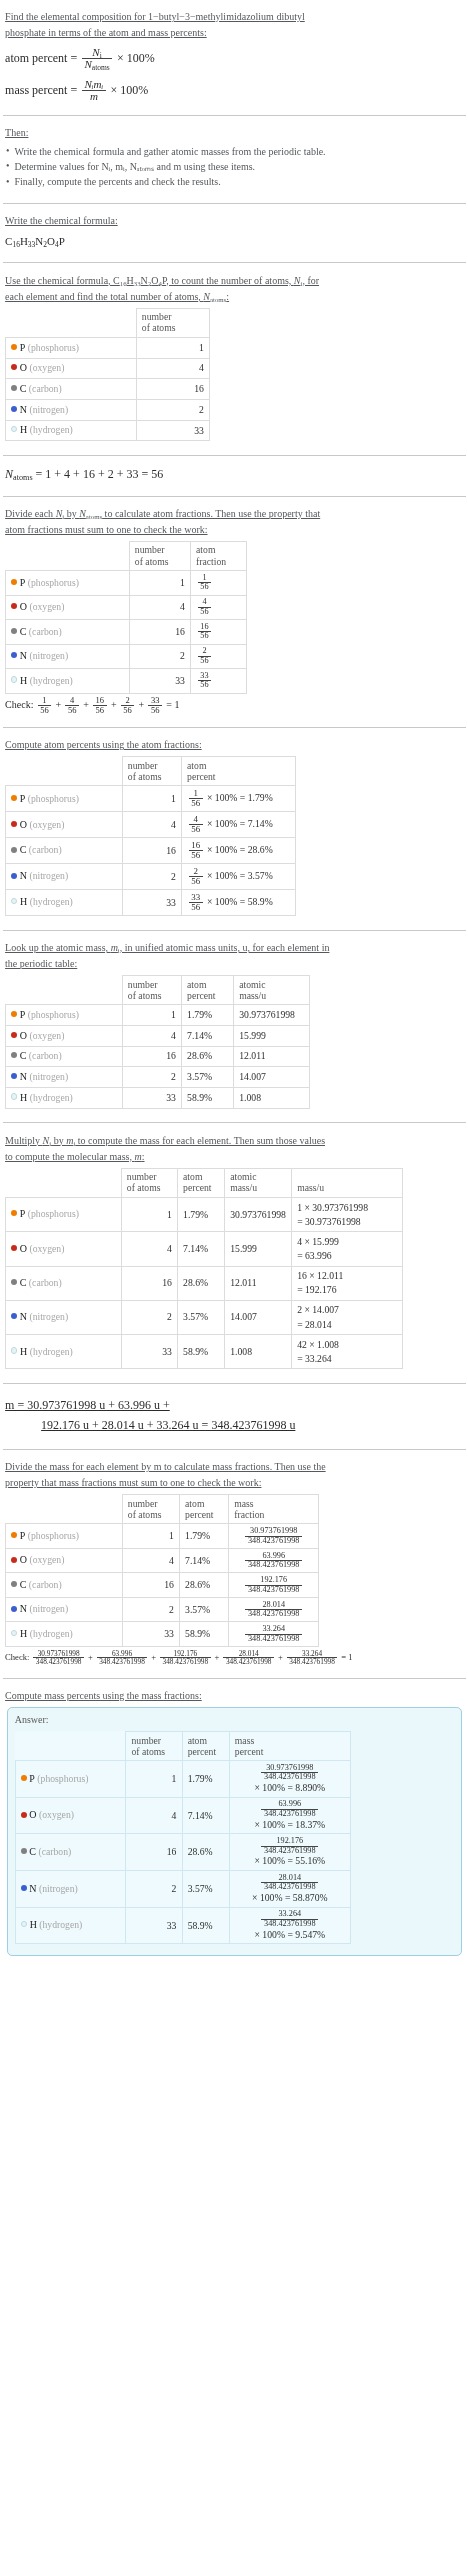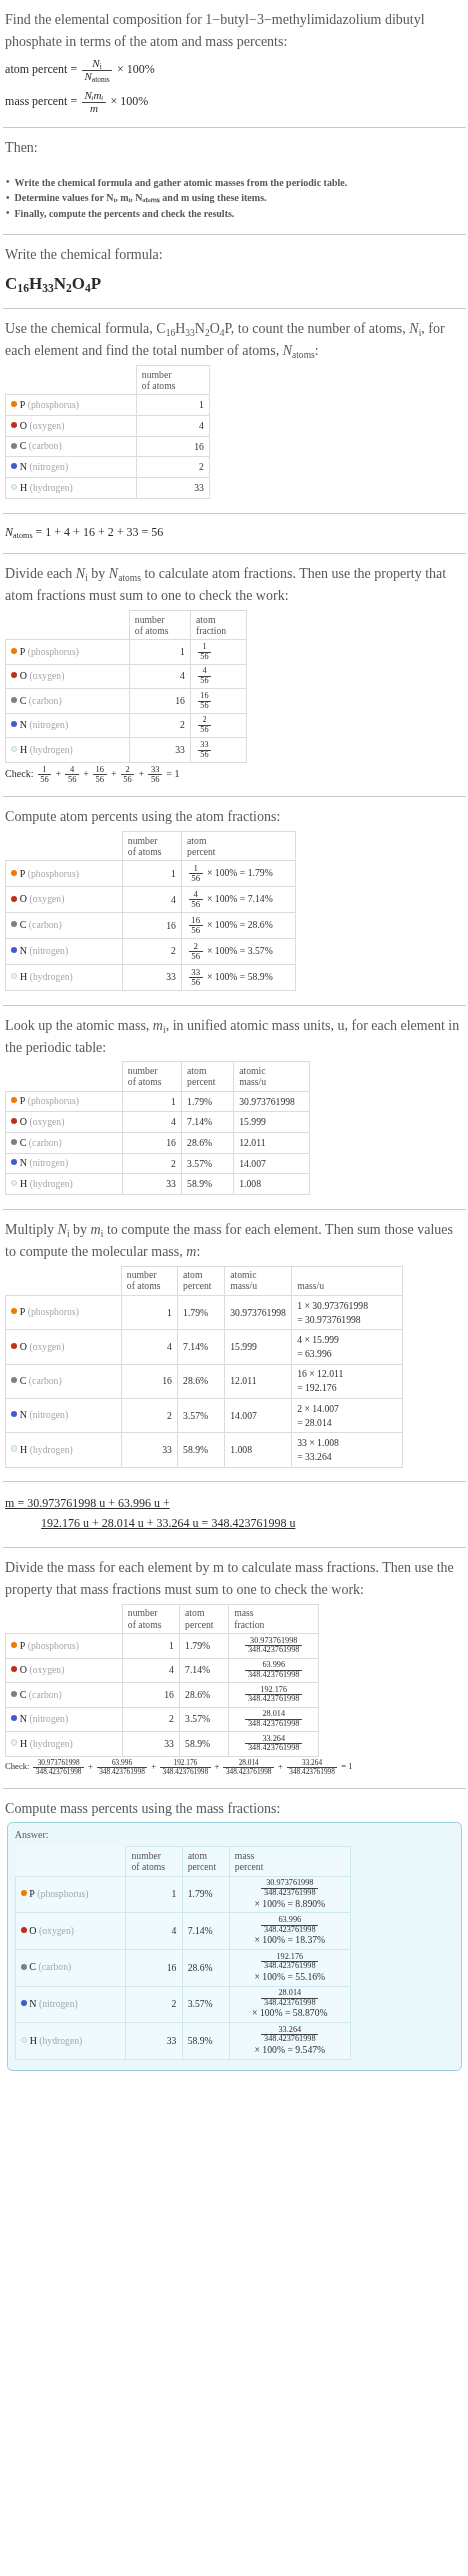--- a/index.html
+++ b/index.html
@@ -6,21 +6,21 @@
   body{
     width:469px;
     background:#ffffff;
     font-family:"Liberation Serif", serif;
     color:#3c3c3c;
     font-size:10px;
     line-height:1.45;
     -webkit-font-smoothing:antialiased;
   }
   .page{width:469px;box-sizing:border-box;padding:5.1px 3.4px 8.6px 3.4px;}
-  .prose{color:#55585c;font-size:14px;margin:0 0 1.7px 0;}
+  .prose{color:#55585c;font-size:10px;margin:0 0 1.7px 0;text-decoration:underline;}
   .blk{margin:0 0 0 0;padding:5.1px 1.7px 6.9px 1.7px;}
   hr.sep{border:none;border-top:0.9px solid #c8c8c8;margin:5.1px 0 5.1px 0;height:0;}
   .math{color:#2b2b2b;font-size:12px;}
   .ital{font-style:italic;}
   sub{font-size:0.68em;vertical-align:-0.28em;line-height:0;}
 
   
   .frac{display:inline-block;vertical-align:middle;text-align:center;margin:0 1.7px;line-height:1.05;}
   .frac .num{display:block;padding:0 2.6px;font-size:0.92em;}
   .frac .den{display:block;padding:0 2.6px;border-top:0.9px solid #444;font-size:0.92em;}
@@ -46,25 +46,25 @@
     border-radius:5.1px;
     background:#eaf7fb;
     padding:5.1px 6.9px 8.6px 6.9px;
     margin:3.4px 1.7px 0 1.7px;
   }
   .answer .lbl{color:#5a5a5a;font-size:10px;margin-bottom:3.4px;}
   .answer table.t{background:#eefafd;}
   .answer table.t td{border:0.9px solid #cfe7ef;}
   .mpct{line-height:1.25;}
   .mpct .tail{display:block;}
-  .bullets{margin:18px 0 0 0;padding:0;list-style:none;font-weight:bold;}
+  .bullets{margin:4px 0 0 0;padding:0;list-style:none;}
   .bullets li{position:relative;padding-left:9.4px;margin:0.9px 0;color:#55585c;font-size:10px;}
   .bullets li:before{content:"\2022";position:absolute;left:0.9px;top:-0.9px;color:#55585c;}
   .eqline{font-size:12px;color:#2b2b2b;margin:2.6px 0;text-decoration:underline;}
-  .formula{font-size:17px;color:#2b2b2b;font-weight:bold;}
+  .formula{font-size:11px;color:#2b2b2b;}
 </style>
 </head>
 <body>
 
 <div class="page">
 
   <div class="blk">
     <div class="prose">Find the elemental composition for 1−butyl−3−methylimidazolium dibutyl</div>
     <div class="prose">phosphate in terms of the atom and mass percents:</div>
 
@@ -346,21 +346,21 @@
             <td class="num">2</td>
             <td class="lft">3.57%</td>
             <td class="lft">14.007</td>
             <td class="lft"><span>2 × 14.007</span><br><span>= 28.014</span></td>
           </tr>
         <tr>
             <td class="el"><span class="dot" style="background:#e6f4f7;border:0.9px solid #bcd8de;width:4.3px;height:4.3px"></span><span class="sym">H</span> <span class="nm">(hydrogen)</span></td>
             <td class="num">33</td>
             <td class="lft">58.9%</td>
             <td class="lft">1.008</td>
-            <td class="lft"><span>33 × 1.008</span><br><span>= 33.264</span></td>
+            <td class="lft"><span>42 × 1.008</span><br><span>= 33.264</span></td>
           </tr>
       </tbody>
     </table>
   </div>
 
   <hr class="sep">
 
   <div class="blk">
     <div class="eqline">m = 30.973761998 u + 63.996 u +</div>
     <div class="eqline" style="padding-left:36px;">192.176 u + 28.014 u + 33.264 u = 348.423761998 u</div>

